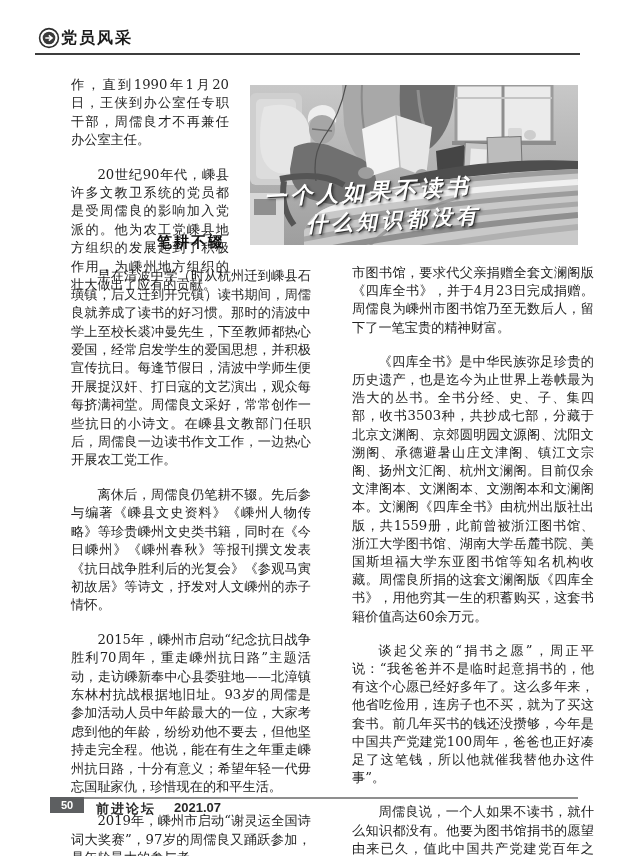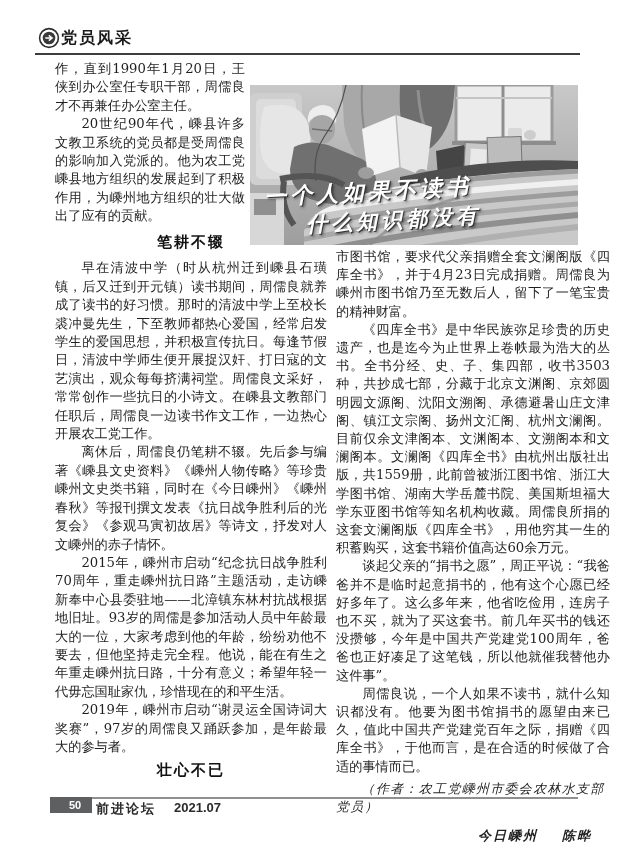--- a/index.html
+++ b/index.html
@@ -13,21 +13,21 @@
     font-family:"Liberation Sans", sans-serif; font-weight:bold; font-size:16px;
     letter-spacing:2px; color:#1a1a1a;
   }
   .header-rule { position:absolute; left:35px; top:53px; width:545px; height:2px; background:var(--rule,#3d3d3d); }
 
   
   .col { position:absolute; font-size:13.2px; line-height:18.4px; color:var(--text,#1f1f1f); }
   .col-intro { left:55px; top:60px; width:190px; }
   .col-left  { left:55px; top:228px; width:272px; }
   .col-right { left:336px; top:248px; width:274px; line-height:18.2px; }
-  .para { margin:0; text-indent:2em; text-align:justify; }
+  .para { margin:16px; text-indent:2em; text-align:justify; }
   .no-indent { text-indent:0; }
   .sec-title { text-align:center; font-size:15px; font-weight:bold; letter-spacing:2px; color:#111; margin:5px 0 8px; }
   .author { margin:4px 0 0; text-indent:2em; font-style:italic; font-size:12.8px; letter-spacing:1.5px; }
   .editor { margin:11px 18px 0 0; text-align:right; font-weight:bold; font-style:italic; font-size:13px; letter-spacing:2px; }
   .editor-name { margin-left:24px; }
 
   
   .photo { position:absolute; left:250px; top:85px; width:328px; height:160px; overflow:hidden; }
   .photo svg { display:block; }
   .caption {
@@ -37,21 +37,21 @@
   }
   .caption-1 { left:14px; top:92px;  font-size:22px; transform:rotate(-3deg); }
   .caption-2 { left:56px; top:121px; font-size:21px; transform:rotate(-3deg); }
 
   
   .footer { position:absolute; left:50px; top:797px; width:528px; height:18px; }
   .footer-rule { position:absolute; left:0; top:0; width:100%; height:1.5px; background:var(--footer_rule,#8f8f8f); }
   .badge {
     position:absolute; left:0; top:0; width:34px; height:16px; background:var(--badge_bg,#5d5f61);
     color:var(--badge_text,#fff); font-family:"Liberation Sans",sans-serif; font-weight:bold;
-    font-size:11px; text-align:center; line-height:17px;padding-left:8px;
+    font-size:11px; text-align:center; line-height:17px;
   }
   .journal { position:absolute; left:46px; top:3px; font-weight:bold; font-size:13px; letter-spacing:2px; color:#2a2a2a; }
   .issue   { position:absolute; left:124px; top:3px; font-weight:bold; font-size:13px; color:#2a2a2a; font-family:"Liberation Sans",sans-serif;text-align:center; }
 </style>
 </head>
 <body>
 
 <div class="page">
 
   <div class="header">

